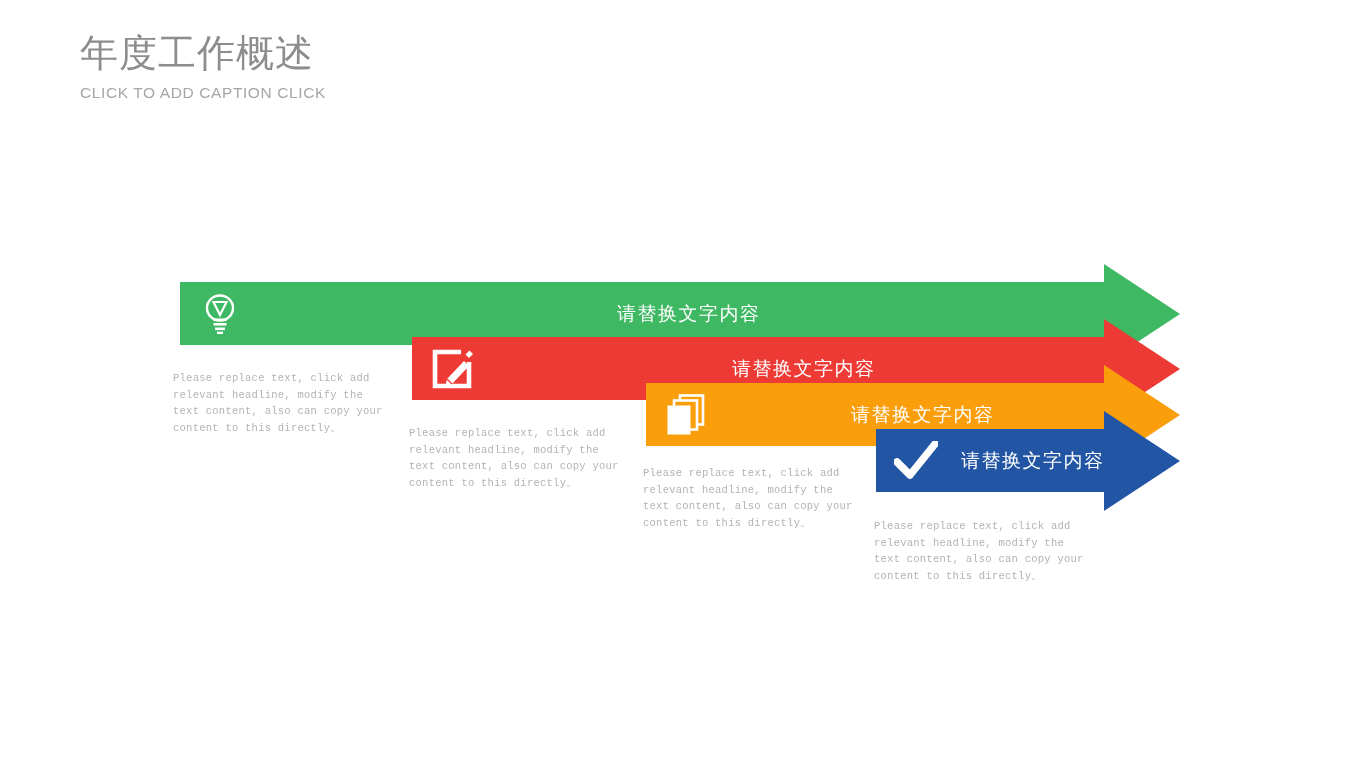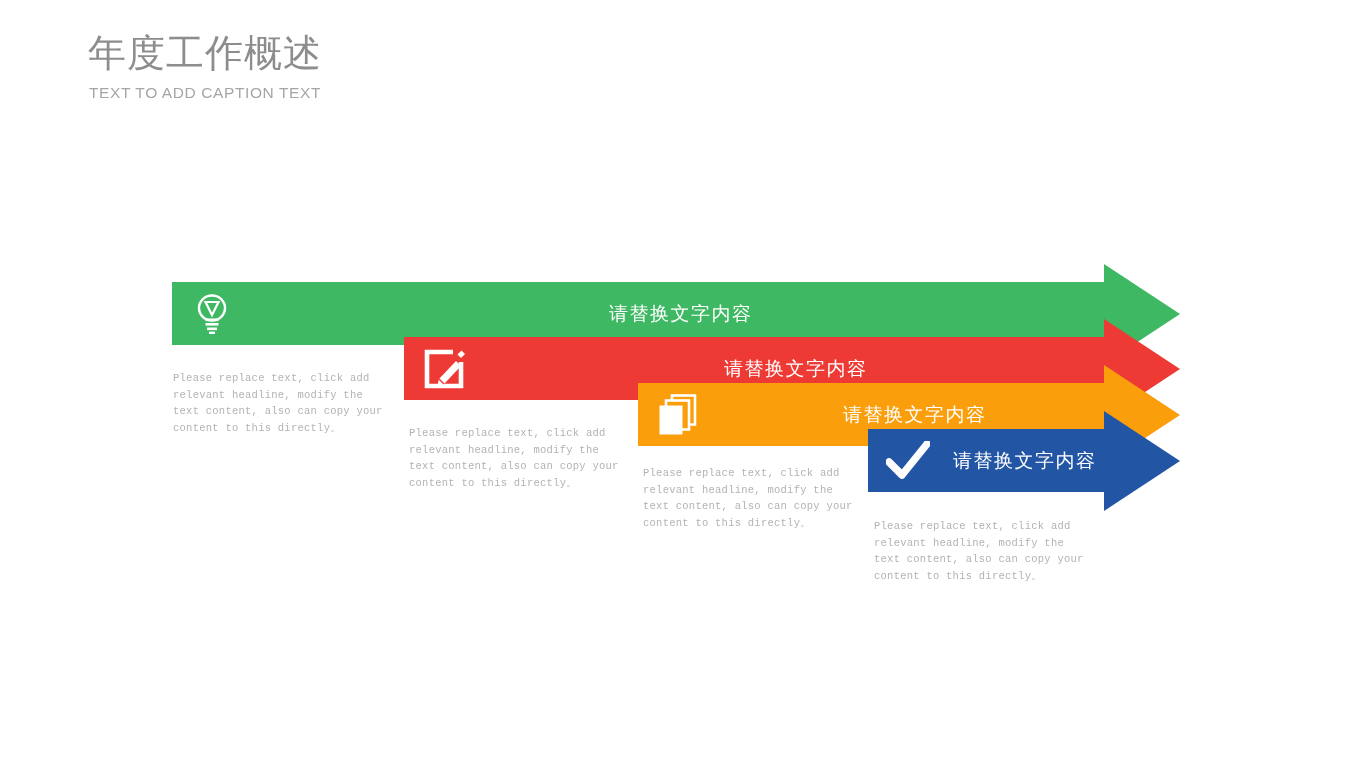--- a/index.html
+++ b/index.html
@@ -20,23 +20,22 @@
   .slide {
     position: relative;
     width: 1350px;
     height: 759px;
     background: #ffffff;
   }
 
   
   .header {
     position: absolute;
-    left: 88px;
+    left: 80px;
     top: 28px;
-    text-align: center;
   }
 
   .slide-title {
     font-size: 38px;
     line-height: 50px;
     color: #8d8d8d;
     font-weight: 400;
     letter-spacing: 1px;
     white-space: nowrap;
   }
@@ -61,21 +60,21 @@
   }
 
   .arrow-row {
     position: absolute;
     height: 63px;
   }
 
   
   .arrow-body {
     position: absolute;
-    left: 0;
+    left: 8px;
     top: 0;
     height: 63px;
     display: flex;
     align-items: center;
   }
 
   
   .arrow-head {
     position: absolute;
     top: -18.5px;
@@ -149,21 +148,21 @@
   #row-4 .arrow-label { left: 85px; }
   #desc-4 { left: 874px; top: 518px; }
 </style>
 </head>
 <body>
 
 <div class="slide">
 
   <div class="header">
     <div class="slide-title">年度工作概述</div>
-    <div class="slide-subtitle">TEXT TO ADD CAPTION TEXT</div>
+    <div class="slide-subtitle">CLICK TO ADD CAPTION CLICK</div>
   </div>
 
   <div class="diagram">
 
     <div class="arrow-row" id="row-1">
       <div class="arrow-body">
         <span class="arrow-icon">
           <svg width="40" height="42" viewBox="0 0 40 42" aria-hidden="true">
             <ellipse cx="20" cy="15" rx="13" ry="12.5" fill="none" stroke="#ffffff" stroke-width="2.4"></ellipse>
             <polygon points="13.5,9 26.5,9 20,22" fill="none" stroke="#ffffff" stroke-width="2.2"></polygon>

